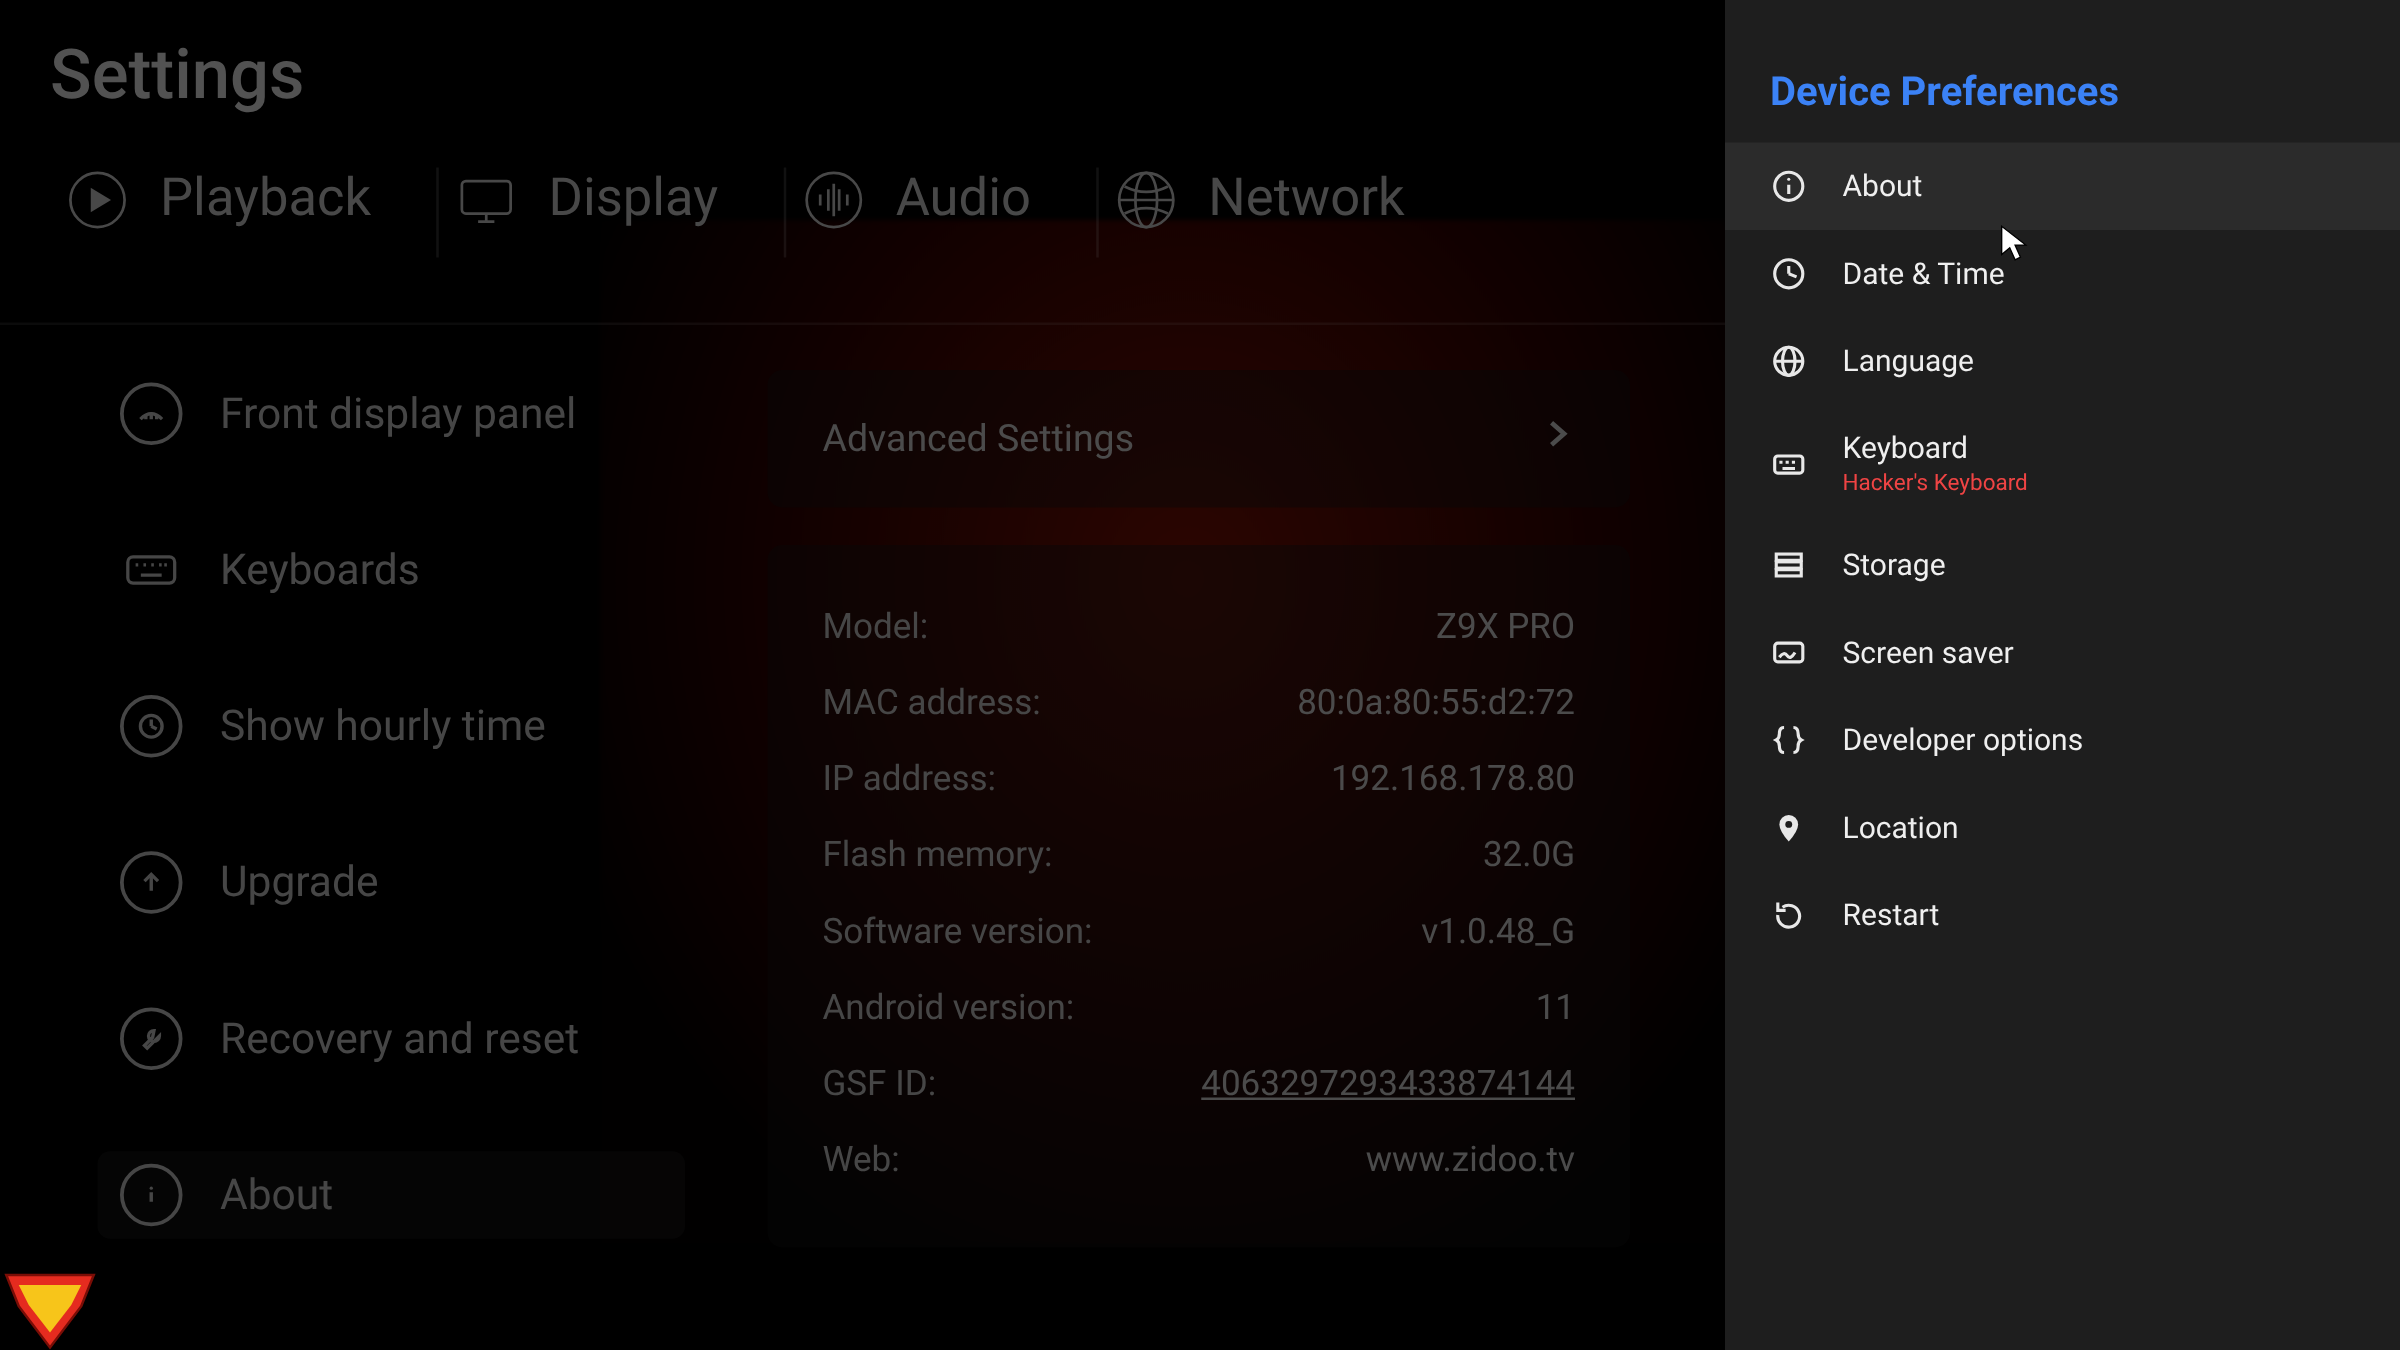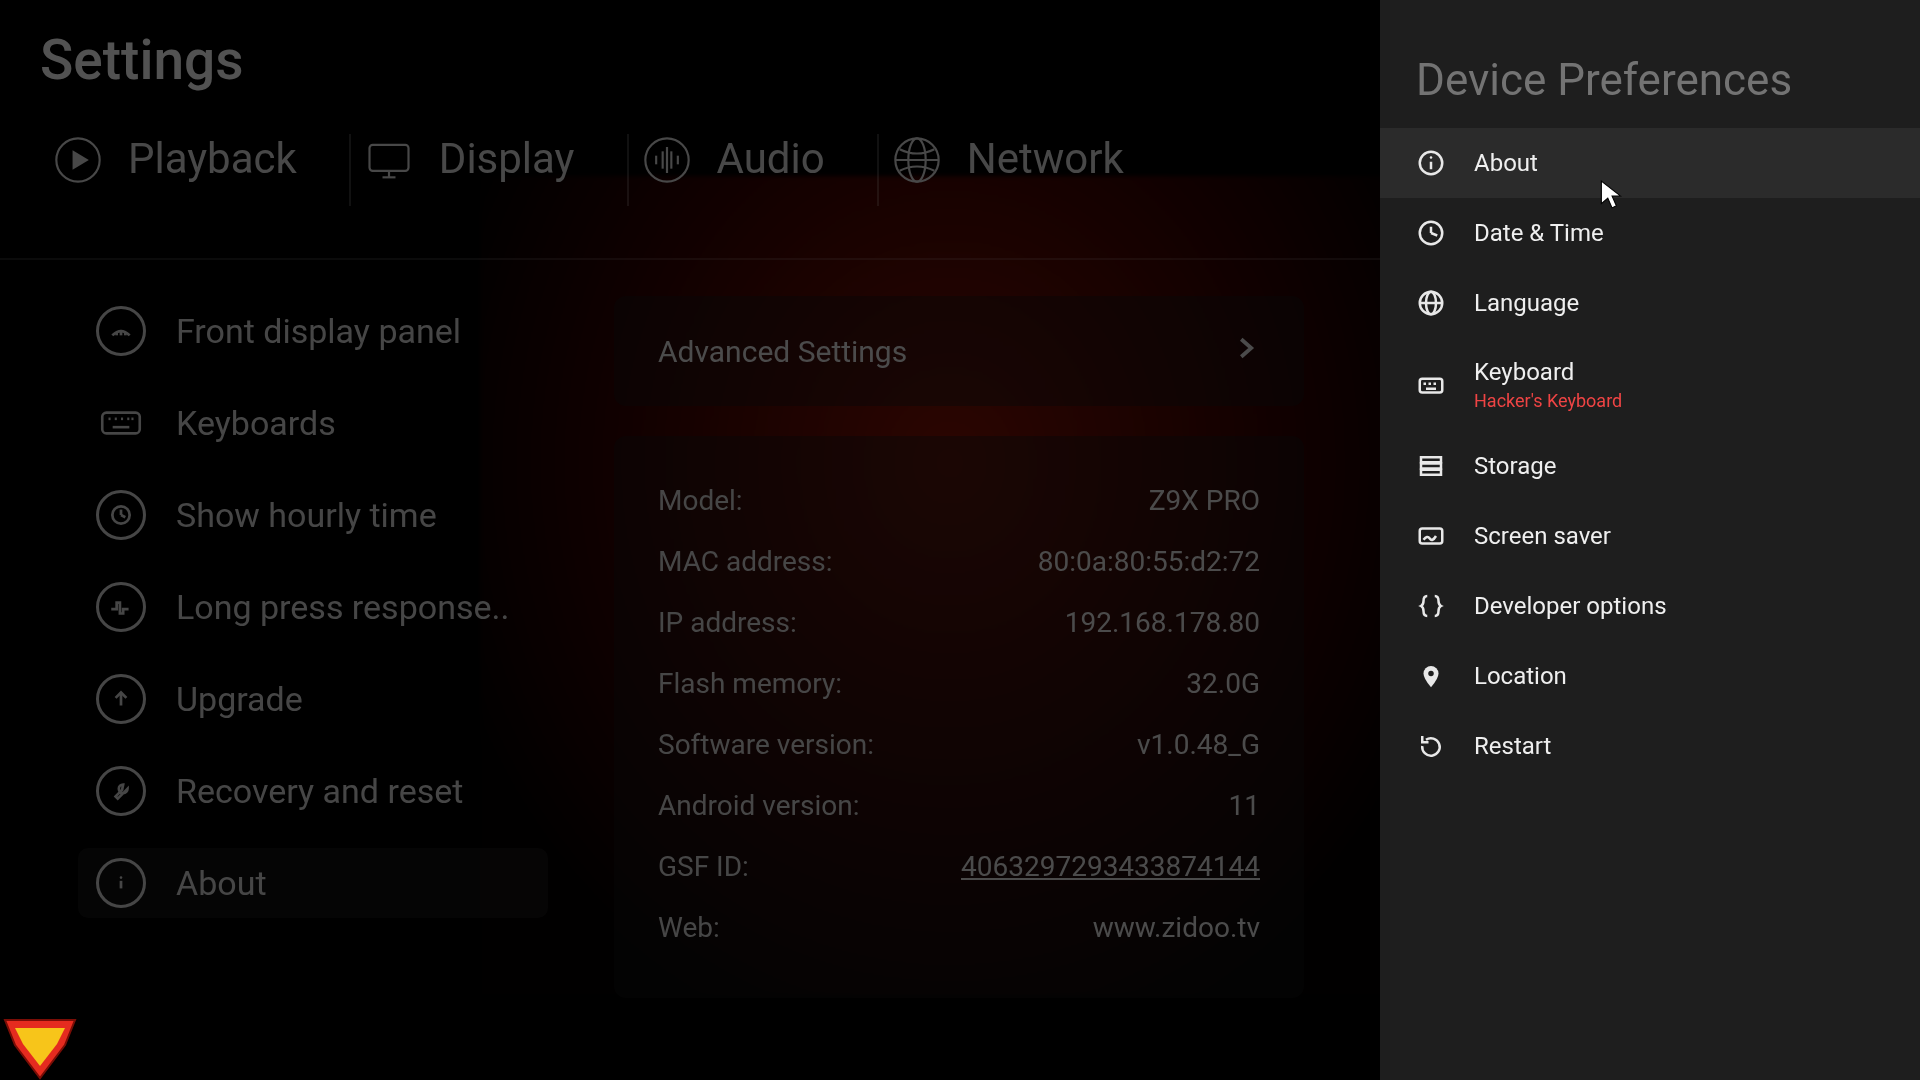--- a/index.html
+++ b/index.html
@@ -54,21 +54,21 @@
     z-index: 0;
   }
 
   
   .sidebar {
     position: absolute;
     left: 78px; top: 296px;
     width: 470px;
     display: flex;
     flex-direction: column;
-    gap: 22px;
+    gap: 55px;
     z-index: 2;
   }
   .sidebar-item {
     display: flex;
     align-items: center;
     gap: 30px;
     font-size: 34px;
     color: #b8b8b8;
     padding: 10px 18px;
     border-radius: 10px;
@@ -141,24 +141,24 @@
   .drawer {
     position: absolute;
     right: 0; top: 0;
     width: 540px; height: 1080px;
     background: #1e1e1e;
     z-index: 10;
     color: #e8e8e8;
     padding-top: 54px;
   }
   .drawer-title {
-    font-size: 44px;
-    font-weight: 400;
+    font-size: 32px;
+    font-weight: 700;
     padding: 0 36px 22px 36px;
-    color: #737373;
+    color: #3b82f6;
   }
   .drawer-item {
     display: flex;
     align-items: center;
     gap: 28px;
     padding: 20px 36px;
     cursor: pointer;
   }
   .drawer-item.focused { background: #2b2b2b; }
   .drawer-icon { width: 30px; height: 30px; display: inline-flex; align-items: center; justify-content: center; flex: 0 0 30px; }
@@ -272,28 +272,20 @@
           <circle cx="12" cy="12" r="8"></circle>
           <line x1="12" y1="12" x2="12" y2="7"></line>
           <line x1="12" y1="12" x2="16" y2="14"></line>
         </svg>
     </span>
     <span>Show hourly time</span>
   </div>
   <div class="sidebar-item">
     <span class="sidebar-icon">
       <svg viewBox="0 0 24 24">
-          <path d="M3 14 h5 v-6 h3 v10 h3 v-4 h5"></path>
-        </svg>
-    </span>
-    <span>Long press response..</span>
-  </div>
-  <div class="sidebar-item">
-    <span class="sidebar-icon">
-      <svg viewBox="0 0 24 24">
           <line x1="12" y1="18" x2="12" y2="6"></line>
           <polyline points="7,11 12,6 17,11"></polyline>
         </svg>
     </span>
     <span>Upgrade</span>
   </div>
   <div class="sidebar-item">
     <span class="sidebar-icon">
       <svg viewBox="0 0 24 24">
           <path d="M14 6 a4 4 0 1 0 4 4 l-3 3 -6 6 -2-2 6-6z"></path>

